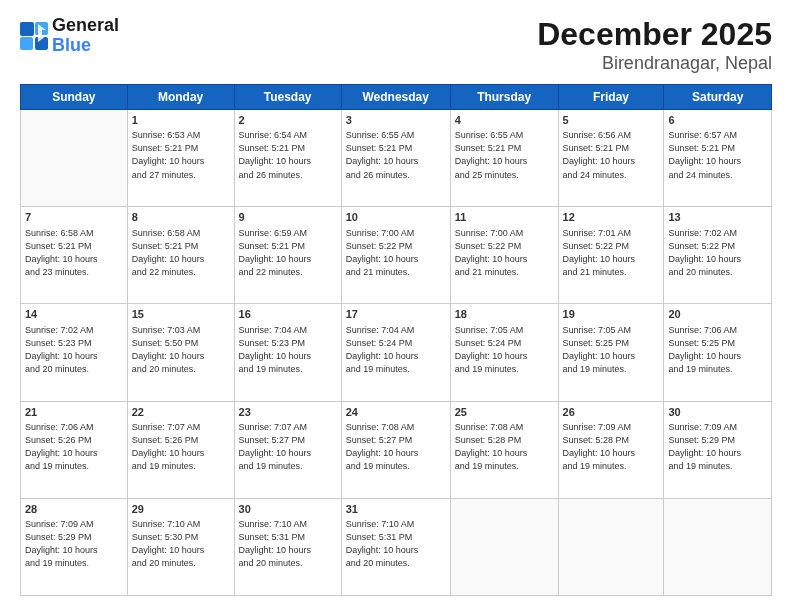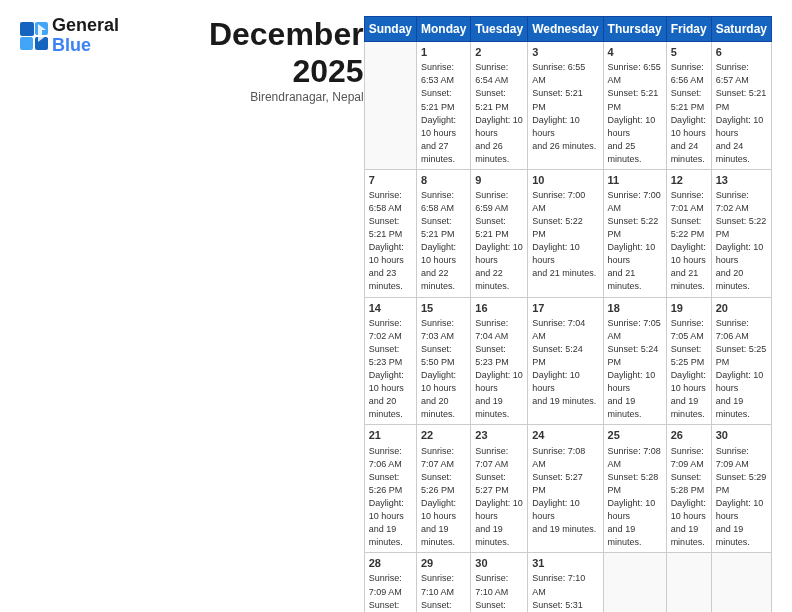--- a/index.html
+++ b/index.html
@@ -8,21 +8,21 @@
       background: #fff;
       width: 792px;
       height: 612px;
       overflow: hidden;
     }
     .page {
       width: 792px;
       height: 612px;
       padding: 16px 20px;
       display: flex;
-      flex-direction: row;
+      flex-direction: column;
     }
     .header {
       display: flex;
       justify-content: space-between;
       align-items: flex-start;
       margin-bottom: 10px;
     }
     .logo {
       display: flex;
       align-items: center;
@@ -47,34 +47,34 @@
     .title-block {
       text-align: right;
     }
     .main-title {
       font-size: 32px;
       font-weight: bold;
       color: #1a1a1a;
       margin-left: 16px;
     }
     .subtitle {
-      font-size: 12px;
+      font-size: 18px;
       color: #555;
     }
     .calendar {
       width: 100%;
       border-collapse: collapse;
       font-size: 10px;
       flex: 1;
     }
     .calendar thead tr th {
       background-color: #1565C0;
       color: #fff;
       padding: 5px 4px;
-      text-align: right;
+      text-align: center;
       font-size: 12px;
       font-weight: bold;
       border: 1px solid #0d47a1;
     }
     .calendar tbody tr td {
       border: 1px solid #ccc;
       vertical-align: top;
       padding: 3px 4px;
       width: 113px;
       height: 88px;

